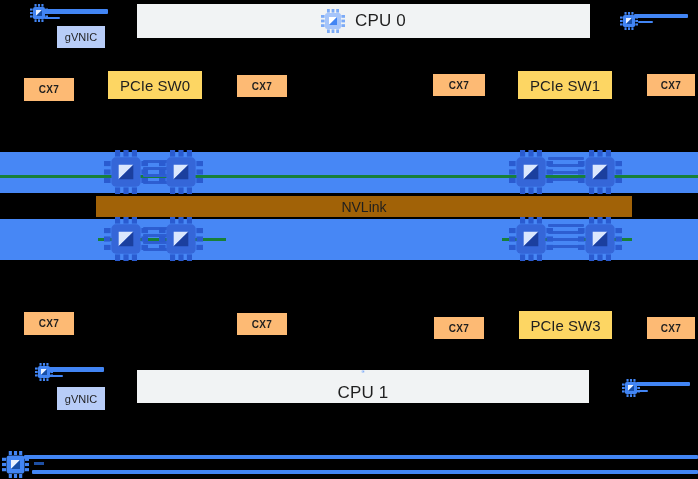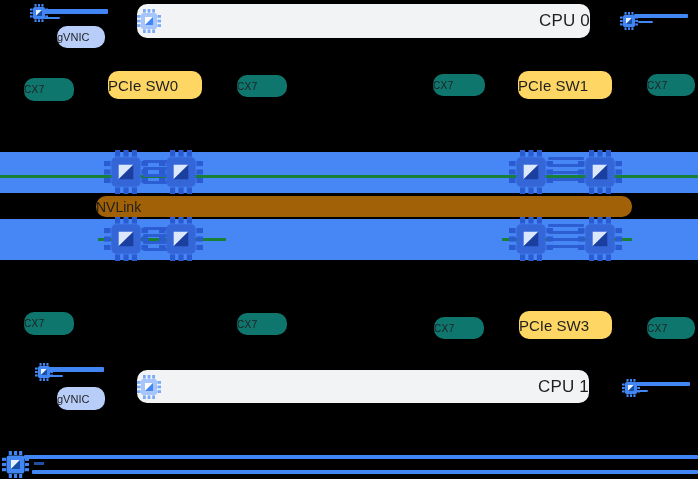--- a/index.html
+++ b/index.html
@@ -1,24 +1,24 @@
 <!DOCTYPE html>
 <html><head>
 <meta charset="utf-8">
 <style>
   html,body{margin:0;padding:0;background:#000;}
   .stage{
     position:relative;width:698px;height:479px;background:#000;overflow:hidden;
     font-family:"Liberation Sans",sans-serif;color:#1f1f1f;
   }
   .abs{position:absolute;}
-  .box{display:flex;align-items:center;justify-content:space-between;box-sizing:border-box;border-radius:10px;}
+  .box{display:flex;align-items:center;justify-content:center;box-sizing:border-box;}
   .cpu-box{background:#f1f3f4;font-size:17px;font-weight:500;letter-spacing:.2px;gap:10px;}
   .pcie-box{background:#fdd663;font-size:15px;font-weight:500;}
-  .cx7-box{background:#0f766e;font-size:10px;font-weight:400;letter-spacing:.4px;}
+  .cx7-box{background:#fdba74;font-size:10px;font-weight:700;letter-spacing:.4px;}
   .gvnic-box{background:#b8cdf8;font-size:11px;font-weight:500;}
   .nvlink-box{background:#a16207;font-size:14px;font-weight:400;}
   .gpu-band{background:#4787f5;}
   .green-line{background:#188038;}
   .blue-line{background:#4285f4;border-radius:1px;}
   .chip{display:block;}
   .dash-stack i{display:block;background:#2d5ed1;height:3px;border-radius:1px;margin-bottom:4px;}
   .dash-stack i:last-child{margin-bottom:0;}
   .footer-dash{background:#1e4fa3;}
 </style>
@@ -171,21 +171,21 @@
   <div class="abs blue-line" style="left:46px;top:367px;width:58px;height:5px;"></div>
   <div class="abs blue-line" style="left:48px;top:375px;width:15px;height:2px;"></div>
   <svg class="abs chip" style="left:35px;top:363px;--pin:#4285f4;--body:#4285f4;--tl:#e8f0fe;--br:#174ea6;" width="18" height="18">
       <use href="#chip"></use>
     </svg>
 
   <div class="abs box gvnic-box" style="left:57px;top:387px;width:48px;height:23px;">
     <span>gVNIC</span>
   </div>
 
-  <div class="abs box cpu-box" style="left:137px;top:370px;width:452px;height:33px;">
+  <div class="abs box cpu-box" style="left:137px;top:370px;width:452px;height:33px;flex-direction:column;">
     <svg class="chip" style="--pin:#7baaf7;--body:#a6c5fa;--tl:#ffffff;--br:#4285f4;" width="24" height="24">
         <use href="#chip"></use>
       </svg>
     <span>CPU 1</span>
   </div>
 
   <div class="abs blue-line" style="left:636px;top:382px;width:54px;height:4px;"></div>
   <div class="abs blue-line" style="left:634px;top:390px;width:14px;height:2px;"></div>
   <svg class="abs chip" style="left:622px;top:379px;--pin:#4285f4;--body:#4285f4;--tl:#e8f0fe;--br:#174ea6;" width="18" height="18">
       <use href="#chip"></use>

